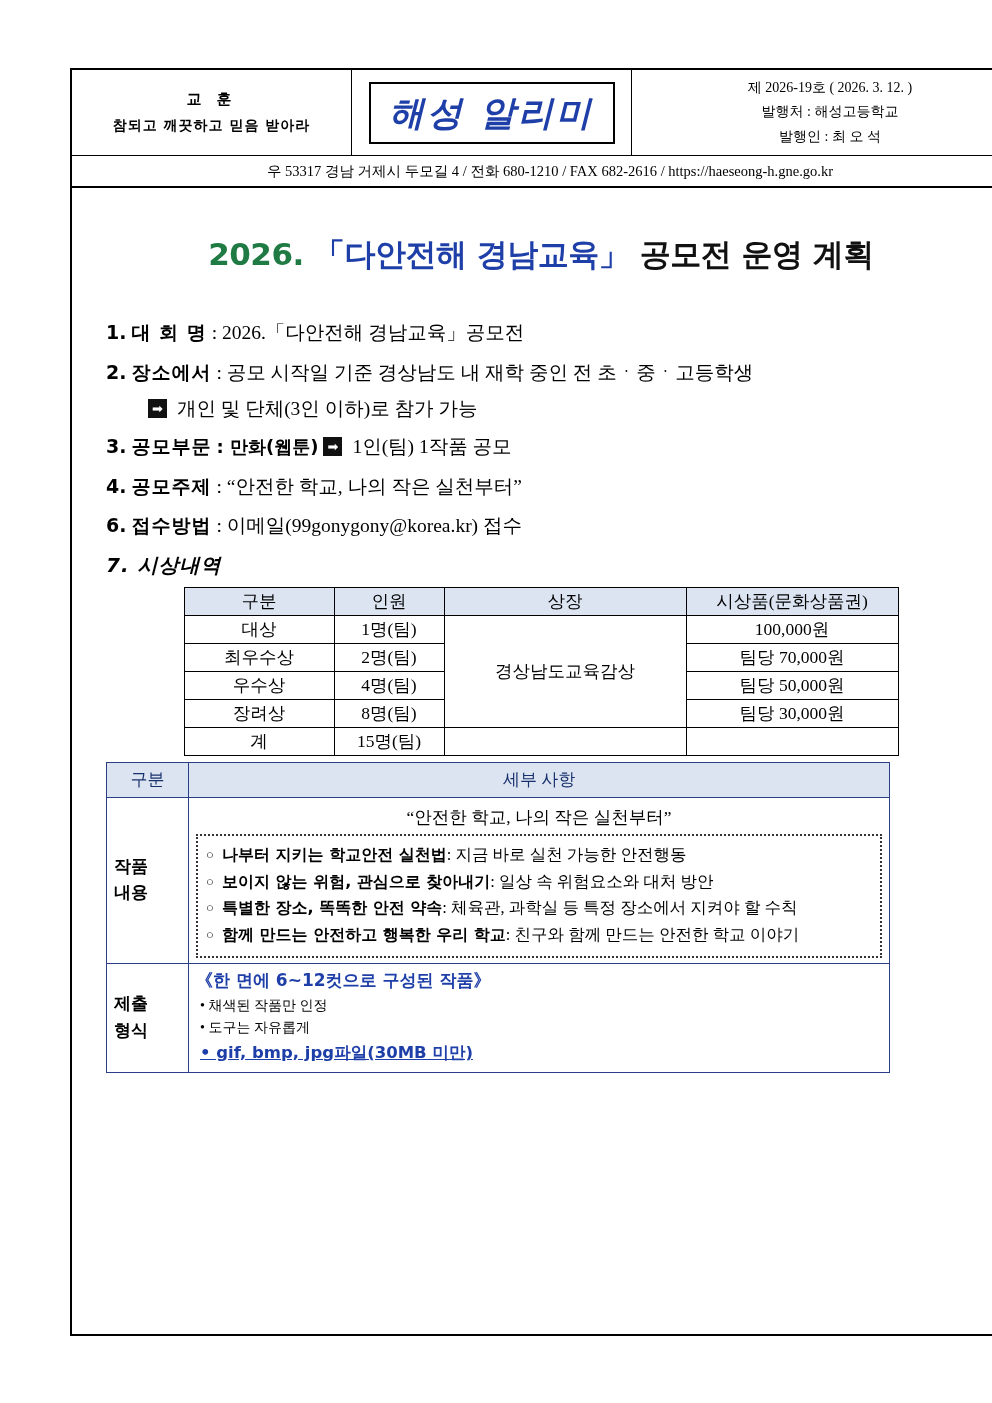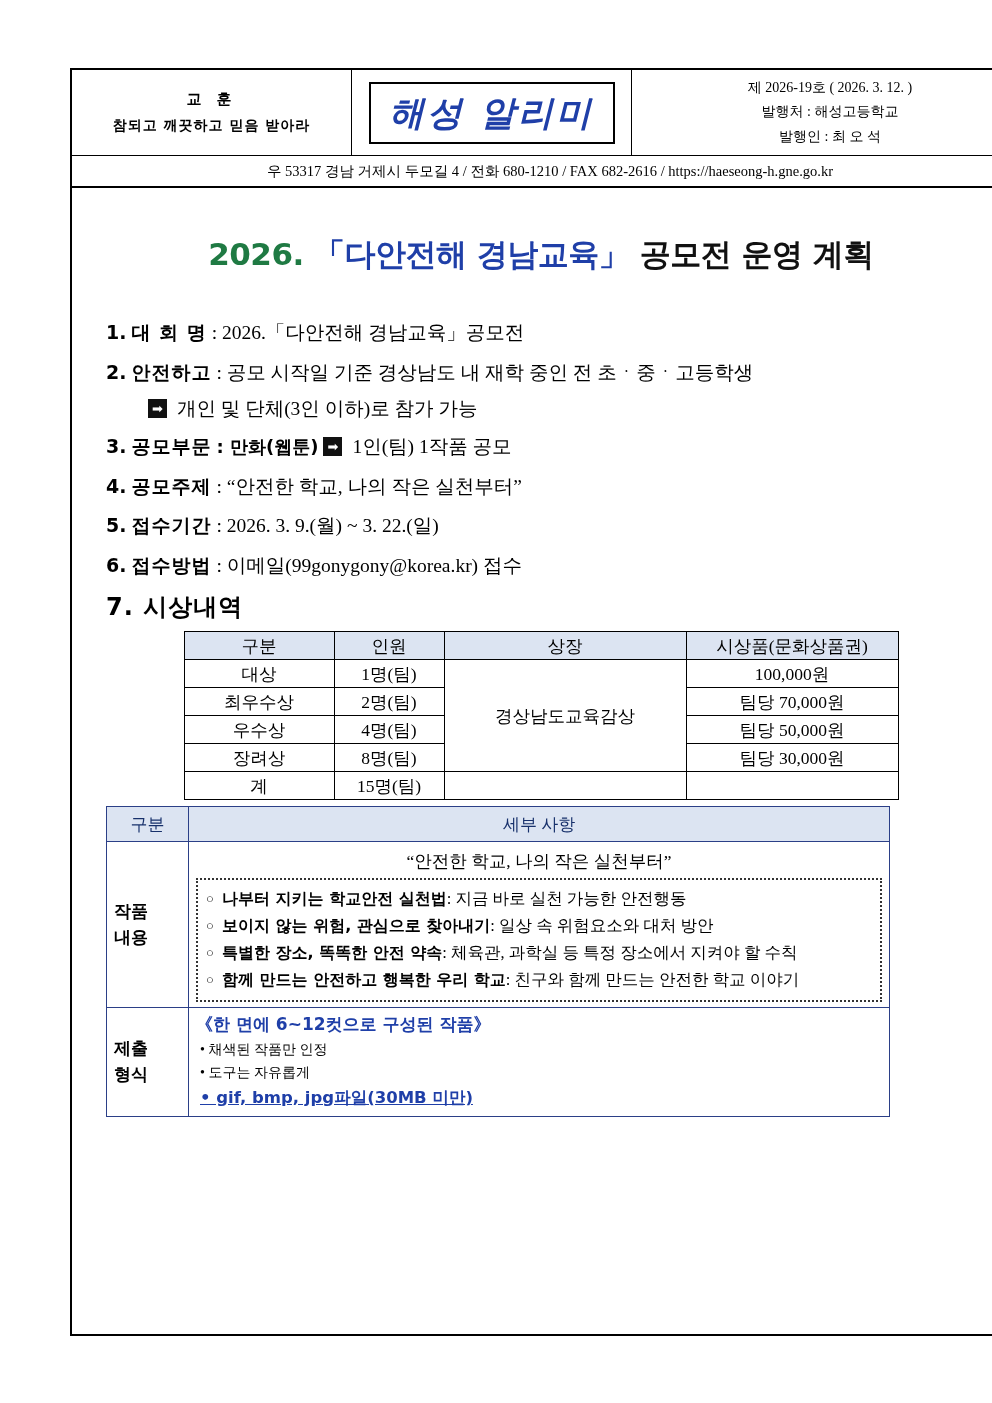--- a/index.html
+++ b/index.html
@@ -162,23 +162,24 @@
     color: #fff;
     text-align: center;
     line-height: 19px;
     font-size: 13px;
     vertical-align: 2px;
     margin-right: 5px;
   }
   .sec-head {
     font-family: "DejaVu Sans", sans-serif;
     font-weight: bold;
-    font-size: 24px;
+    font-size: 20px;
     margin: 10px 0 8px 0;
     letter-spacing: 1px;
+    font-style: italic;
   }
   .sec-head .num { font-family: "DejaVu Sans", sans-serif; }
 
   
   table.prize {
     border-collapse: collapse;
     margin: 4px auto 0 auto;
     width: 714px;
     table-layout: fixed;
   }
@@ -302,21 +303,21 @@
       </div>
 
       <div class="item">
         <span class="num">1.</span>
         <span class="lbl">대 회 명</span>
         <span class="val">: 2026.「다안전해 경남교육」공모전</span>
       </div>
 
       <div class="item">
         <span class="num">2.</span>
-        <span class="lbl">안전하고</span>
+        <span class="lbl">장소에서</span>
         <span class="val">: 공모 시작일 기준 경상남도 내 재학 중인 전 초ㆍ중ㆍ고등학생</span>
       </div>
       <div class="sub-line">
         <span class="arrow">➡</span>
         <span>개인 및 단체(3인 이하)로 참가 가능</span>
       </div>
 
       <div class="item">
         <span class="num">3.</span>
         <span class="lbl">공모부문</span>
@@ -324,25 +325,20 @@
         <span class="arrow">➡</span>
         <span class="val">1인(팀) 1작품 공모</span>
       </div>
 
       <div class="item">
         <span class="num">4.</span>
         <span class="lbl">공모주제</span>
         <span class="val">: “안전한 학교, 나의 작은 실천부터”</span>
       </div>
 
-      <div class="item">
-        <span class="num">5.</span>
-        <span class="lbl">접수기간</span>
-        <span class="val">: 2026. 3. 9.(월) ~ 3. 22.(일)</span>
-      </div>
 
       <div class="item">
         <span class="num">6.</span>
         <span class="lbl">접수방법</span>
         <span class="val">: 이메일(99gonygony@korea.kr) 접수</span>
       </div>
 
       <div class="sec-head">
         <span class="num">7.</span>
         <span>시상내역</span>

